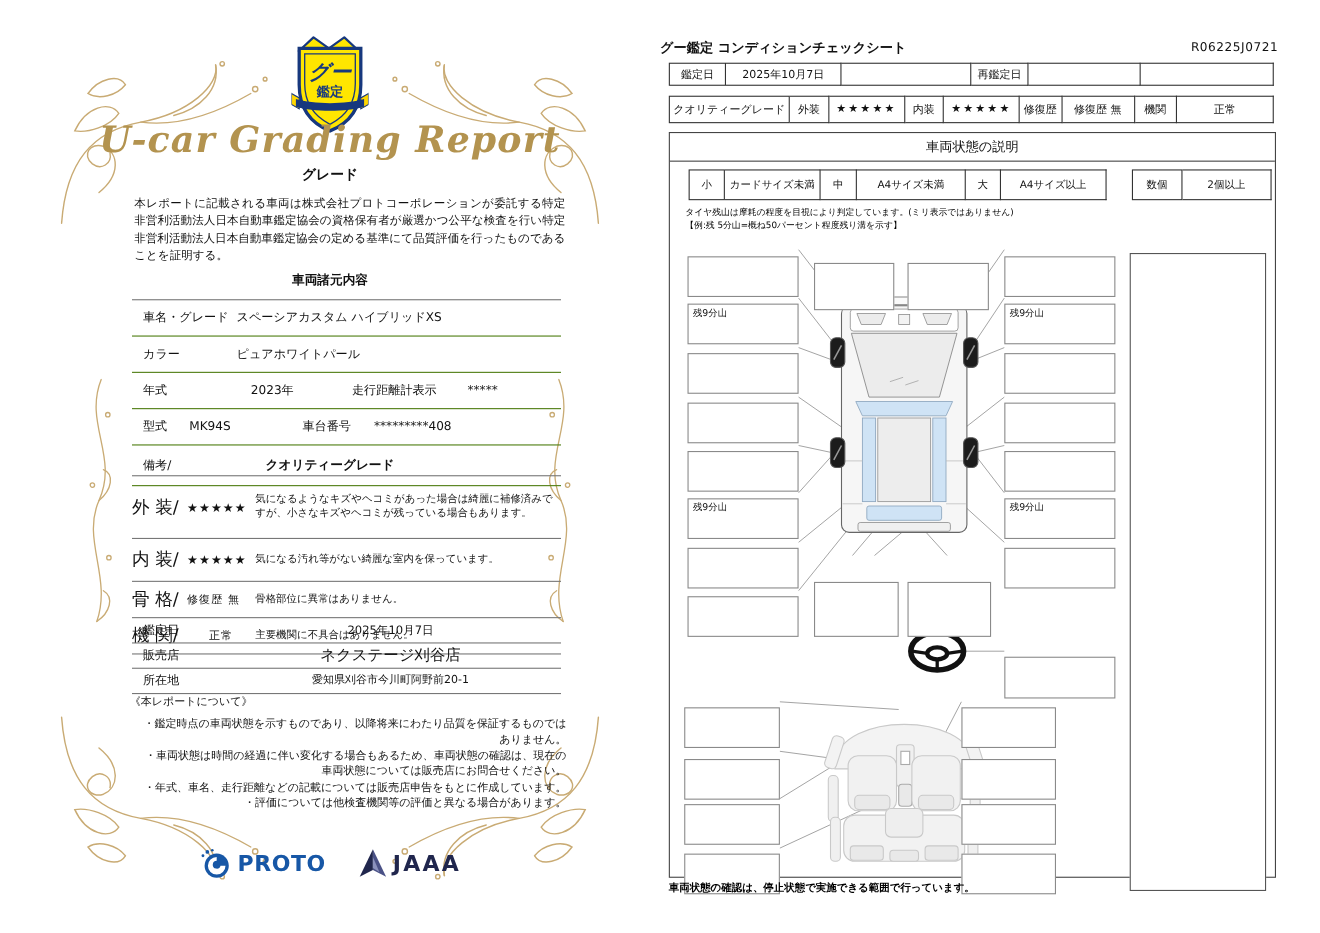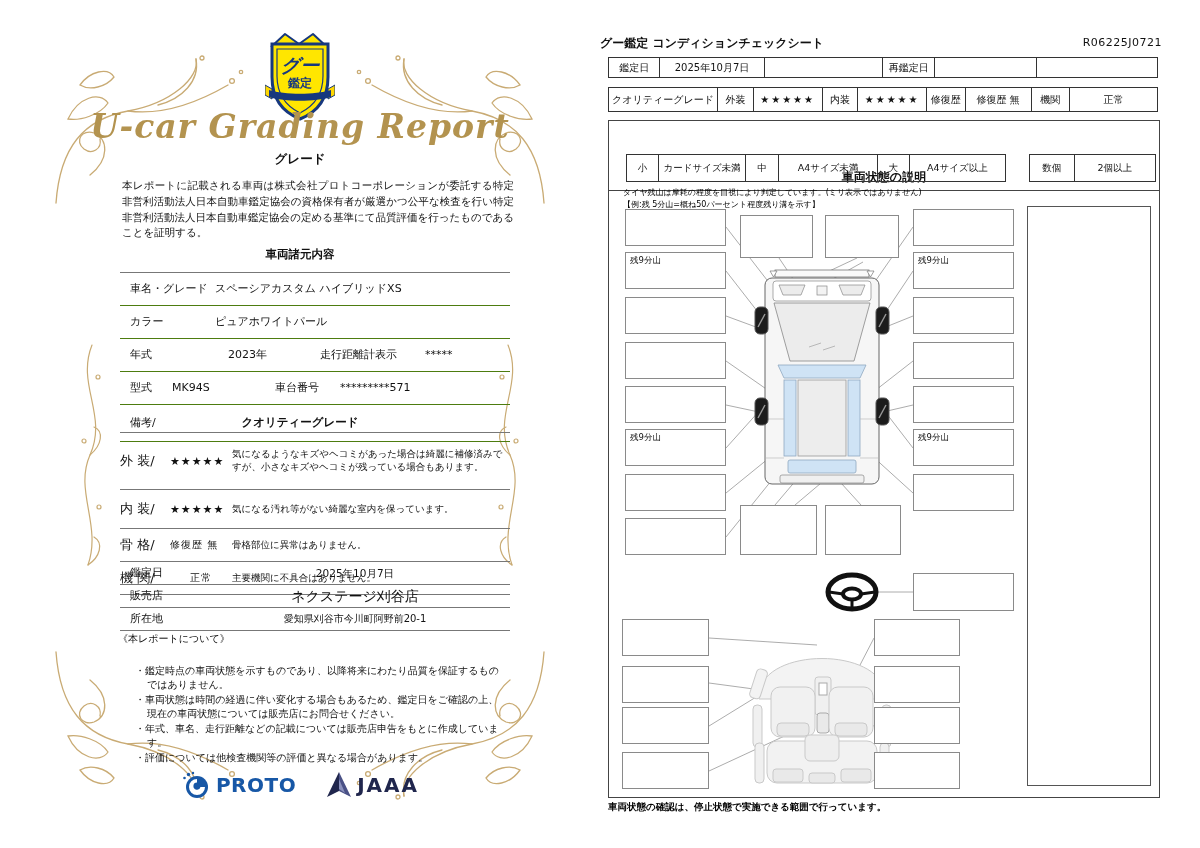--- a/index.html
+++ b/index.html
@@ -16,59 +16,59 @@
   .cert-sub{position:absolute;top:126px;left:0;width:100%;text-align:center;font-size:12.5px;font-weight:bold;}
   .intro{position:absolute;top:153px;left:82px;width:392px;font-size:10.5px;line-height:1.5;text-align:justify;}
   .spec-head{position:absolute;top:222px;left:0;width:100%;text-align:center;font-size:11.5px;font-weight:bold;}
   .spec-table{position:absolute;top:247px;left:80px;width:390px;border-top:1px solid #777;font-size:11px;}
   .srow{position:relative;height:32px;border-bottom:1px solid #4d7c0f;line-height:32px;text-align:right;}
   .srow.tall2{height:36px;line-height:36px;}
   .srow span{position:absolute;white-space:nowrap;}
   .grade-head{position:absolute;top:390px;left:0;width:100%;text-align:center;font-size:11.5px;font-weight:bold;}
   .grade-table{position:absolute;top:407px;left:80px;width:390px;border-top:1px solid #777;}
   .grow{display:flex;align-items:center;border-bottom:1px solid #777;padding:4px 0;}
-  .grow .gl{width:50px;font-size:13px;flex:none;}
+  .grow .gl{width:50px;font-size:16px;flex:none;}
   .grow .gv{width:62px;font-size:10px;flex:none;letter-spacing:1px;}
   .grow .gv.stars{font-size:11px;letter-spacing:1px;}
   .grow .gd{flex:1;font-size:9.5px;line-height:1.35;}
   .info-table{position:absolute;top:537px;left:80px;width:390px;font-size:11px;}
   .irow{position:relative;height:22px;line-height:22px;border-bottom:1px solid #777;}
   .irow .il{position:absolute;left:10px;}
   .irow .iv{position:absolute;left:90px;right:10px;text-align:center;font-size:10.5px;}
   .about{position:absolute;top:607px;left:78px;width:402px;font-size:10px;line-height:1.45;}
   .about .ah{margin-bottom:1px;}
-  .about ul{margin:17px;padding:0;list-style:none;}
+  .about ul{margin:5px;padding:0;list-style:none;text-align:right;}
   .about li{padding-left:12px;text-indent:-12px;}
   .about li::before{content:"・";}
   .logos{position:absolute;top:746px;left:0;width:100%;display:flex;justify-content:center;align-items:center;gap:30px;}
   .logo{display:flex;align-items:center;gap:5px;}
   .proto-text{font-size:20px;font-weight:bold;color:#1757a6;letter-spacing:.5px;}
   .jaaa-text{font-size:20px;font-weight:bold;color:#20264d;letter-spacing:2px;}
 
   
   .page-right{position:absolute;left:600px;top:25px;width:568px;height:800px;}
   .sheet-title{position:absolute;top:10px;left:0;width:480px;text-align:left;font-size:12px;font-weight:bold;}
   .report-no{position:absolute;top:11px;right:6px;font-size:11px;letter-spacing:.5px;}
   .trow{position:absolute;left:8px;width:550px;display:flex;box-sizing:border-box;}
   .trow .c{border:1px solid #333;border-left:none;display:flex;align-items:center;justify-content:center;
     font-size:10px;box-sizing:border-box;white-space:nowrap;overflow:hidden;}
   .trow .c:first-child{border-left:1px solid #333;}
   .t1{top:32px;height:21px;}
   .t2{top:62px;height:25px;}
   .stars-cell{font-size:12px;letter-spacing:2px;font-weight:bold;}
   .mainbox{position:absolute;left:8px;top:95px;width:550px;height:676px;border:1.5px solid #444;background:#fff;box-sizing:content-box;}
-  .mb-head{height:25px;border-bottom:1.5px solid #444;text-align:center;font-size:12px;font-weight:bold;line-height:25px;margin-top:44px;}
+  .mb-head{height:25px;border-bottom:1.5px solid #444;text-align:center;font-size:12px;font-weight:normal;line-height:25px;}
   .legend,.count-legend{position:absolute;display:flex;height:28px;}
   .legend{left:17px;top:33px;width:380px;}
   .count-legend{left:420px;top:33px;width:127px;}
   .legend .c,.count-legend .c{border:1px solid #333;border-left:none;display:flex;align-items:center;justify-content:center;font-size:9.5px;box-sizing:border-box;white-space:nowrap;}
   .legend .c:first-child,.count-legend .c:first-child{border-left:1px solid #333;}
   .notes{position:absolute;left:14px;top:66px;font-size:8px;line-height:1.55;color:#000;}
   .overlay{position:absolute;left:0;top:0;}
-  .cbox{position:absolute;background:#fff;border:1px solid #8a8a8a;box-sizing:border-box;font-size:8.5px;padding:2px 0 0 4px;color:#111;}
+  .cbox{position:absolute;background:#fff;border:1px solid #8a8a8a;box-sizing:border-box;font-size:8.5px;padding:2px 0 0 4px;color:#111;margin-top:24px;}
   .cbox.tallbox{border:1.5px solid #555;}
   .footer-note{position:absolute;top:776px;left:8px;font-size:9.5px;font-weight:bold;color:#000;}
 </style>
 </head>
 <body>
 
 <div id="canvas">
 
   <div class="page-left">
 
@@ -130,21 +130,21 @@
       <div class="srow">
         <span style="left:10px">年式</span>
         <span style="left:108px">2023年</span>
         <span style="left:200px">走行距離計表示</span>
         <span style="left:305px">*****</span>
       </div>
       <div class="srow">
         <span style="left:10px">型式</span>
         <span style="left:52px">MK94S</span>
         <span style="left:155px">車台番号</span>
-        <span style="left:220px">*********571</span>
+        <span style="left:220px">*********408</span>
       </div>
       <div class="srow tall2">
         <span style="left:10px">備考/</span>
       </div>
     </div>
 
     <div class="grade-head">クオリティーグレード</div>
     <div class="grade-table">
       <div class="grow" style="min-height:48px">
         <span class="gl">外 装/</span>
@@ -180,21 +180,21 @@
       <div class="irow">
         <span class="il">所在地</span>
         <span class="iv" style="font-size:10px">愛知県刈谷市今川町阿野前20-1</span>
       </div>
     </div>
 
     <div class="about">
       <div class="ah">《本レポートについて》</div>
       <ul>
         <li>鑑定時点の車両状態を示すものであり、以降将来にわたり品質を保証するものではありません。</li>
-        <li>車両状態は時間の経過に伴い変化する場合もあるため、鑑定日をご確認の上、現在の車両状態については販売店にお問合せください。</li>
+        <li>車両状態は時間の経過に伴い変化する場合もあるため、車両状態の確認は、現在の車両状態については販売店にお問合せください。</li>
         <li>年式、車名、走行距離などの記載については販売店申告をもとに作成しています。</li>
         <li>評価については他検査機関等の評価と異なる場合があります。</li>
       </ul>
     </div>
 
     <div class="logos">
       <div class="logo">
         <svg width="30" height="28" viewBox="0 0 30 28">
           <circle cx="3.5" cy="7" r="1.3" fill="#1757a6"></circle>
           <circle cx="7.5" cy="3.5" r="1.7" fill="#1757a6"></circle>

